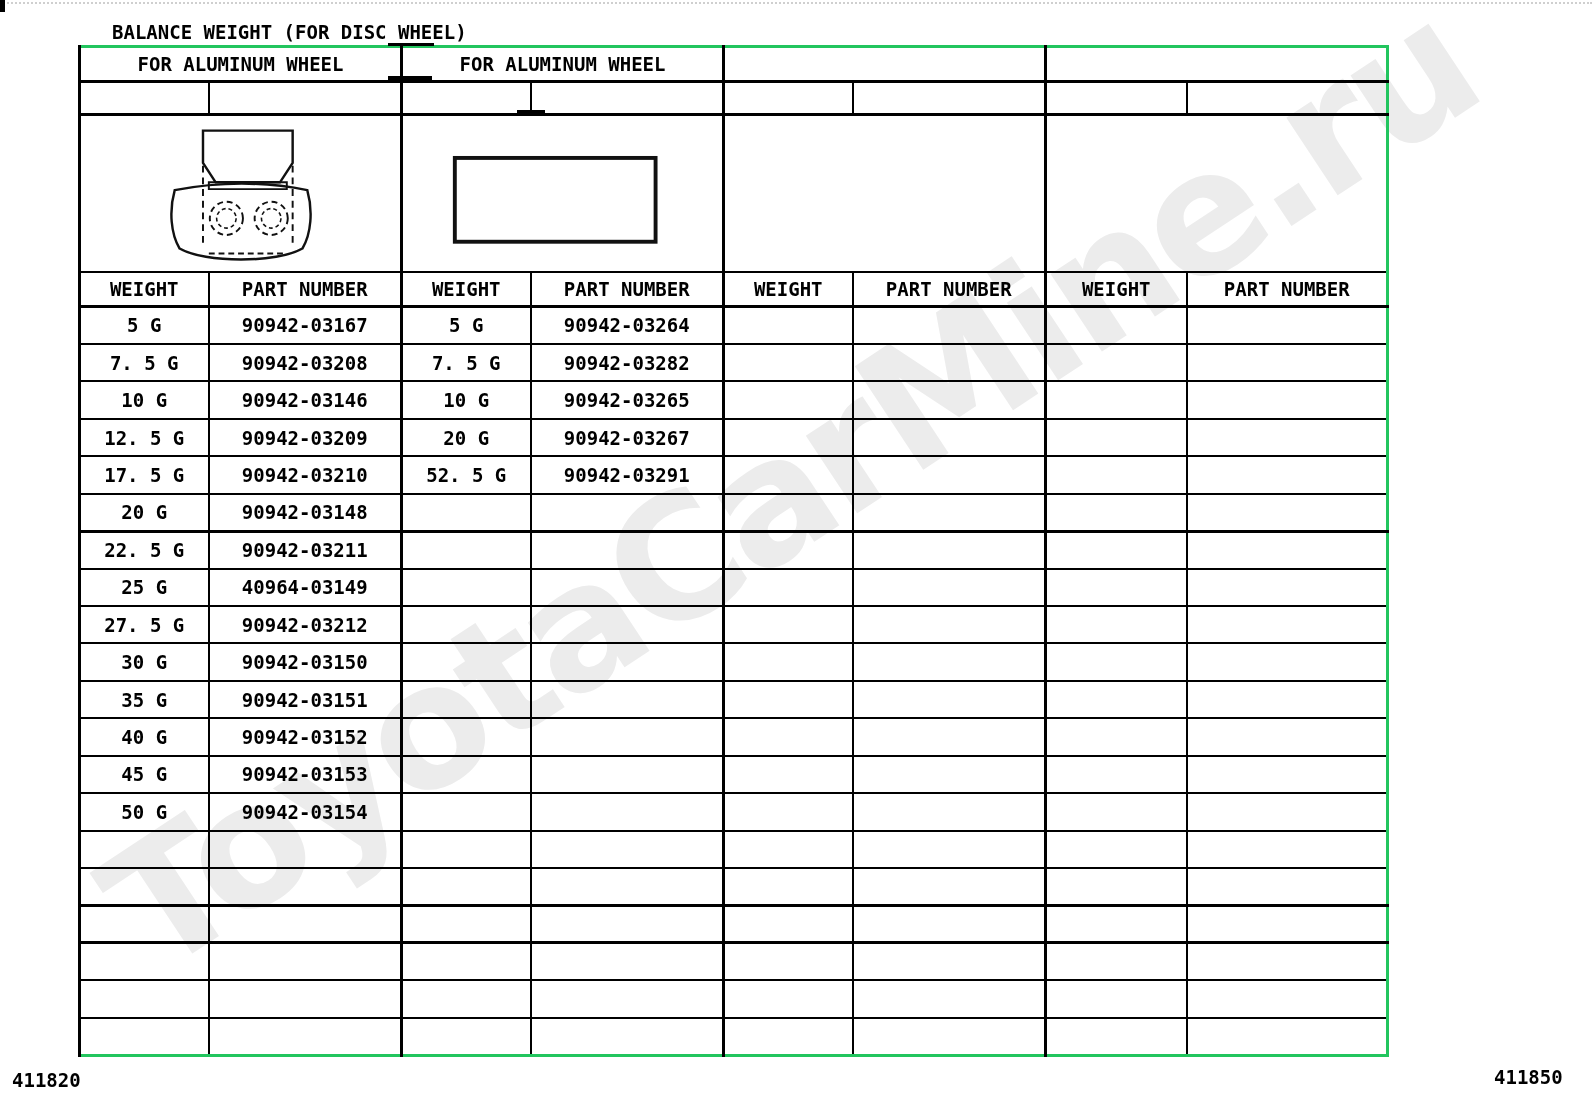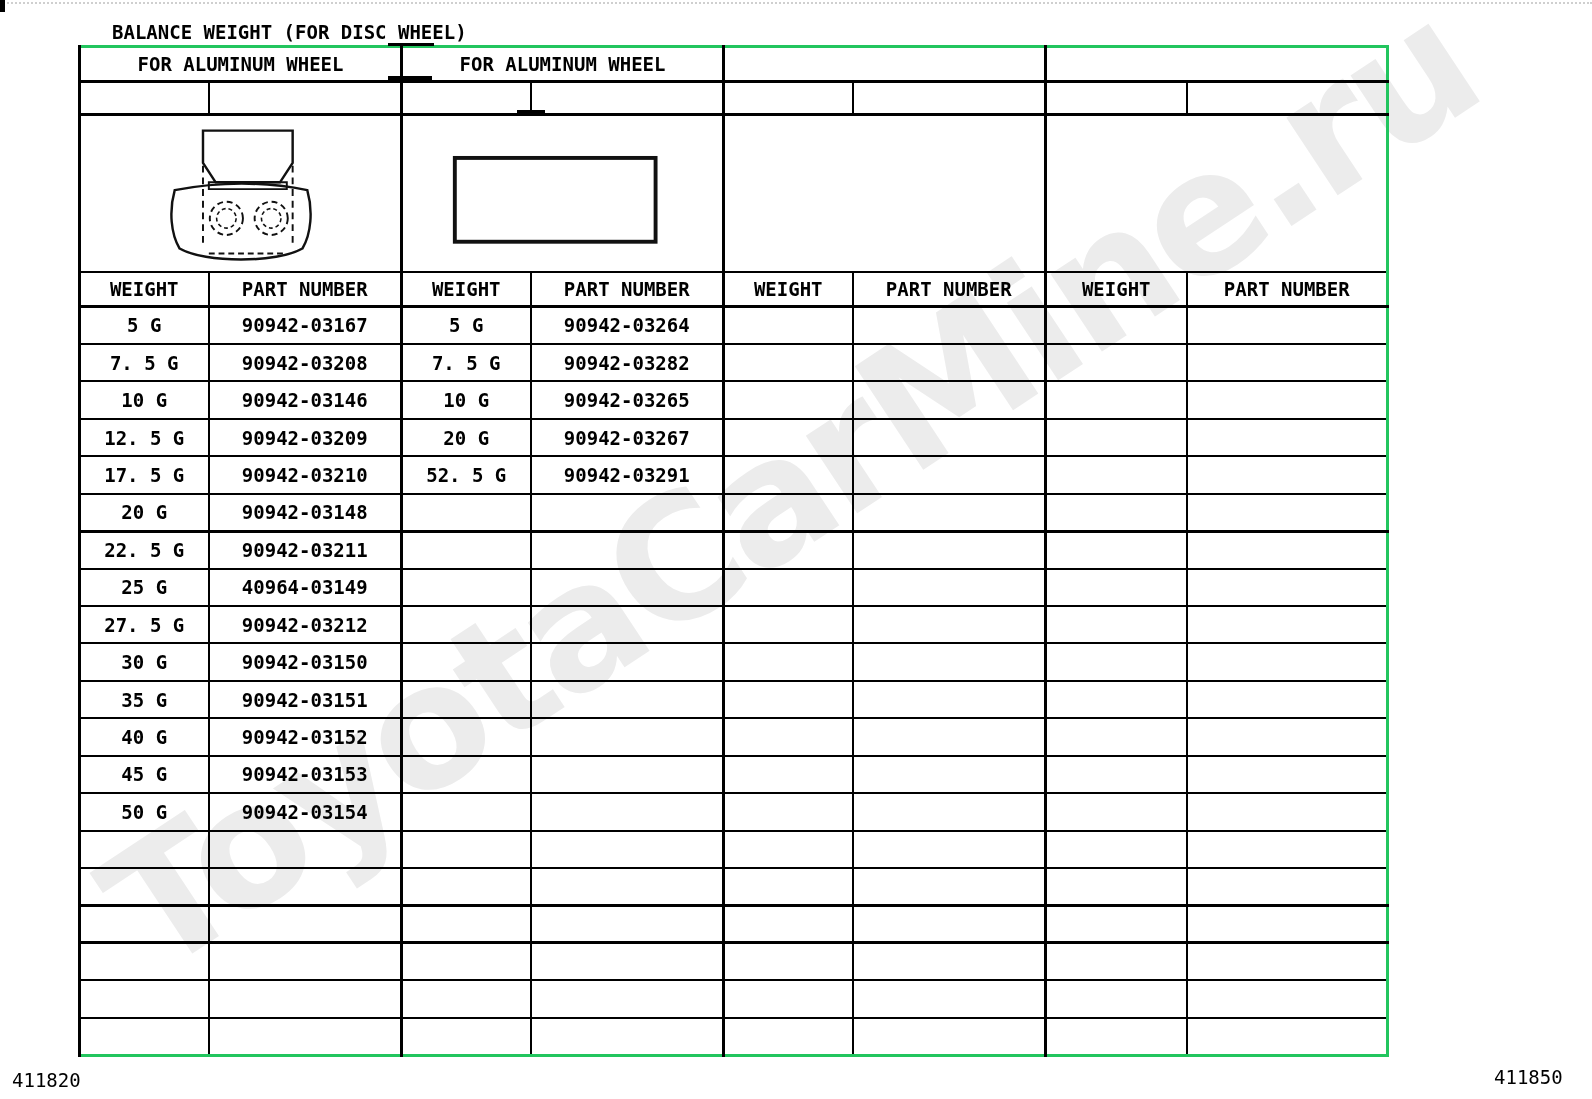--- a/index.html
+++ b/index.html
@@ -37,21 +37,21 @@
   td.gcell{border-left:3px solid #000 !important;border-right:3px solid #000;}
   
   tr.ghr td, tr.spr td, tr.chr td{border-bottom:3px solid #000;}
   tr.hb td{border-bottom:3px solid #000;}
   tr.ghr{height:35px;}
   tr.spr{height:33px;}
   tr.ilr{height:157px;}
   tr.chr{height:35px;}
   tbody.rows tr{height:32px;}
   tr.ilr td svg{display:block;margin:0 auto;}
-  .code{position:absolute;font-size:19px;font-weight:normal;z-index:1;white-space:nowrap;}
+  .code{position:absolute;font-size:19px;font-weight:bold;z-index:1;white-space:nowrap;}
   .code-left{left:12px;top:1069px;}
   .code-right{left:1494px;top:1066px;}
 </style>
 </head>
 <body>
 
 <div class="scan-top"></div>
 <div class="corner-mark"></div>
 <div class="tick tick1"></div>
 <div class="tick tick2"></div>

